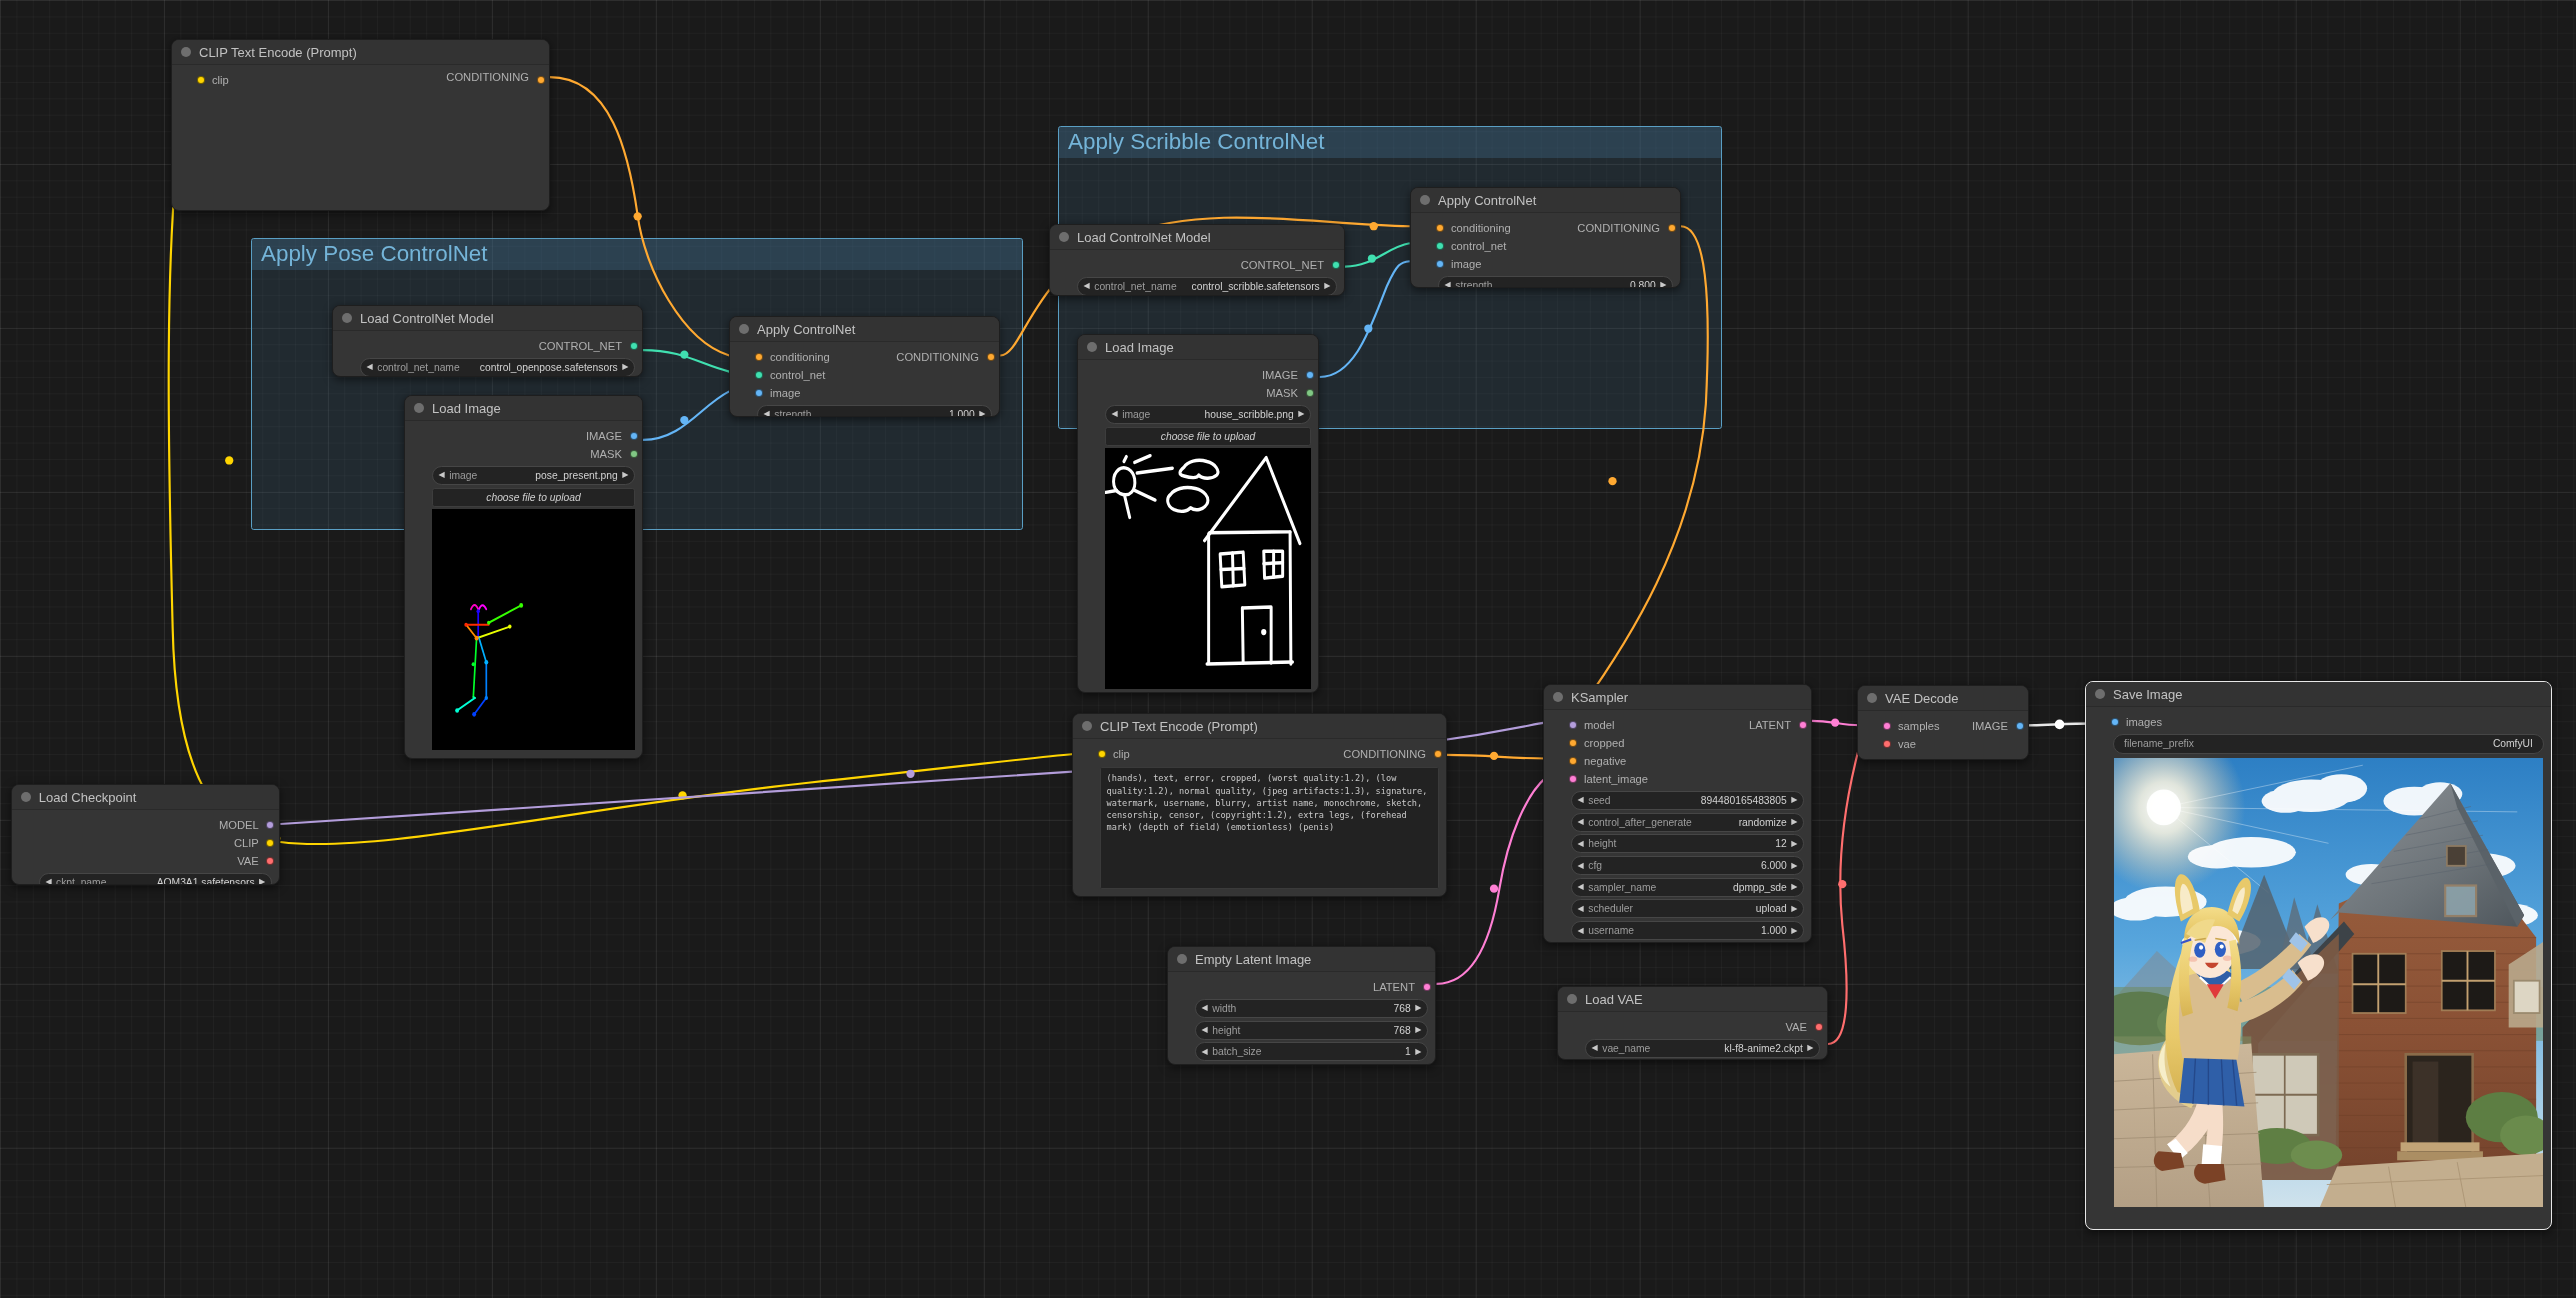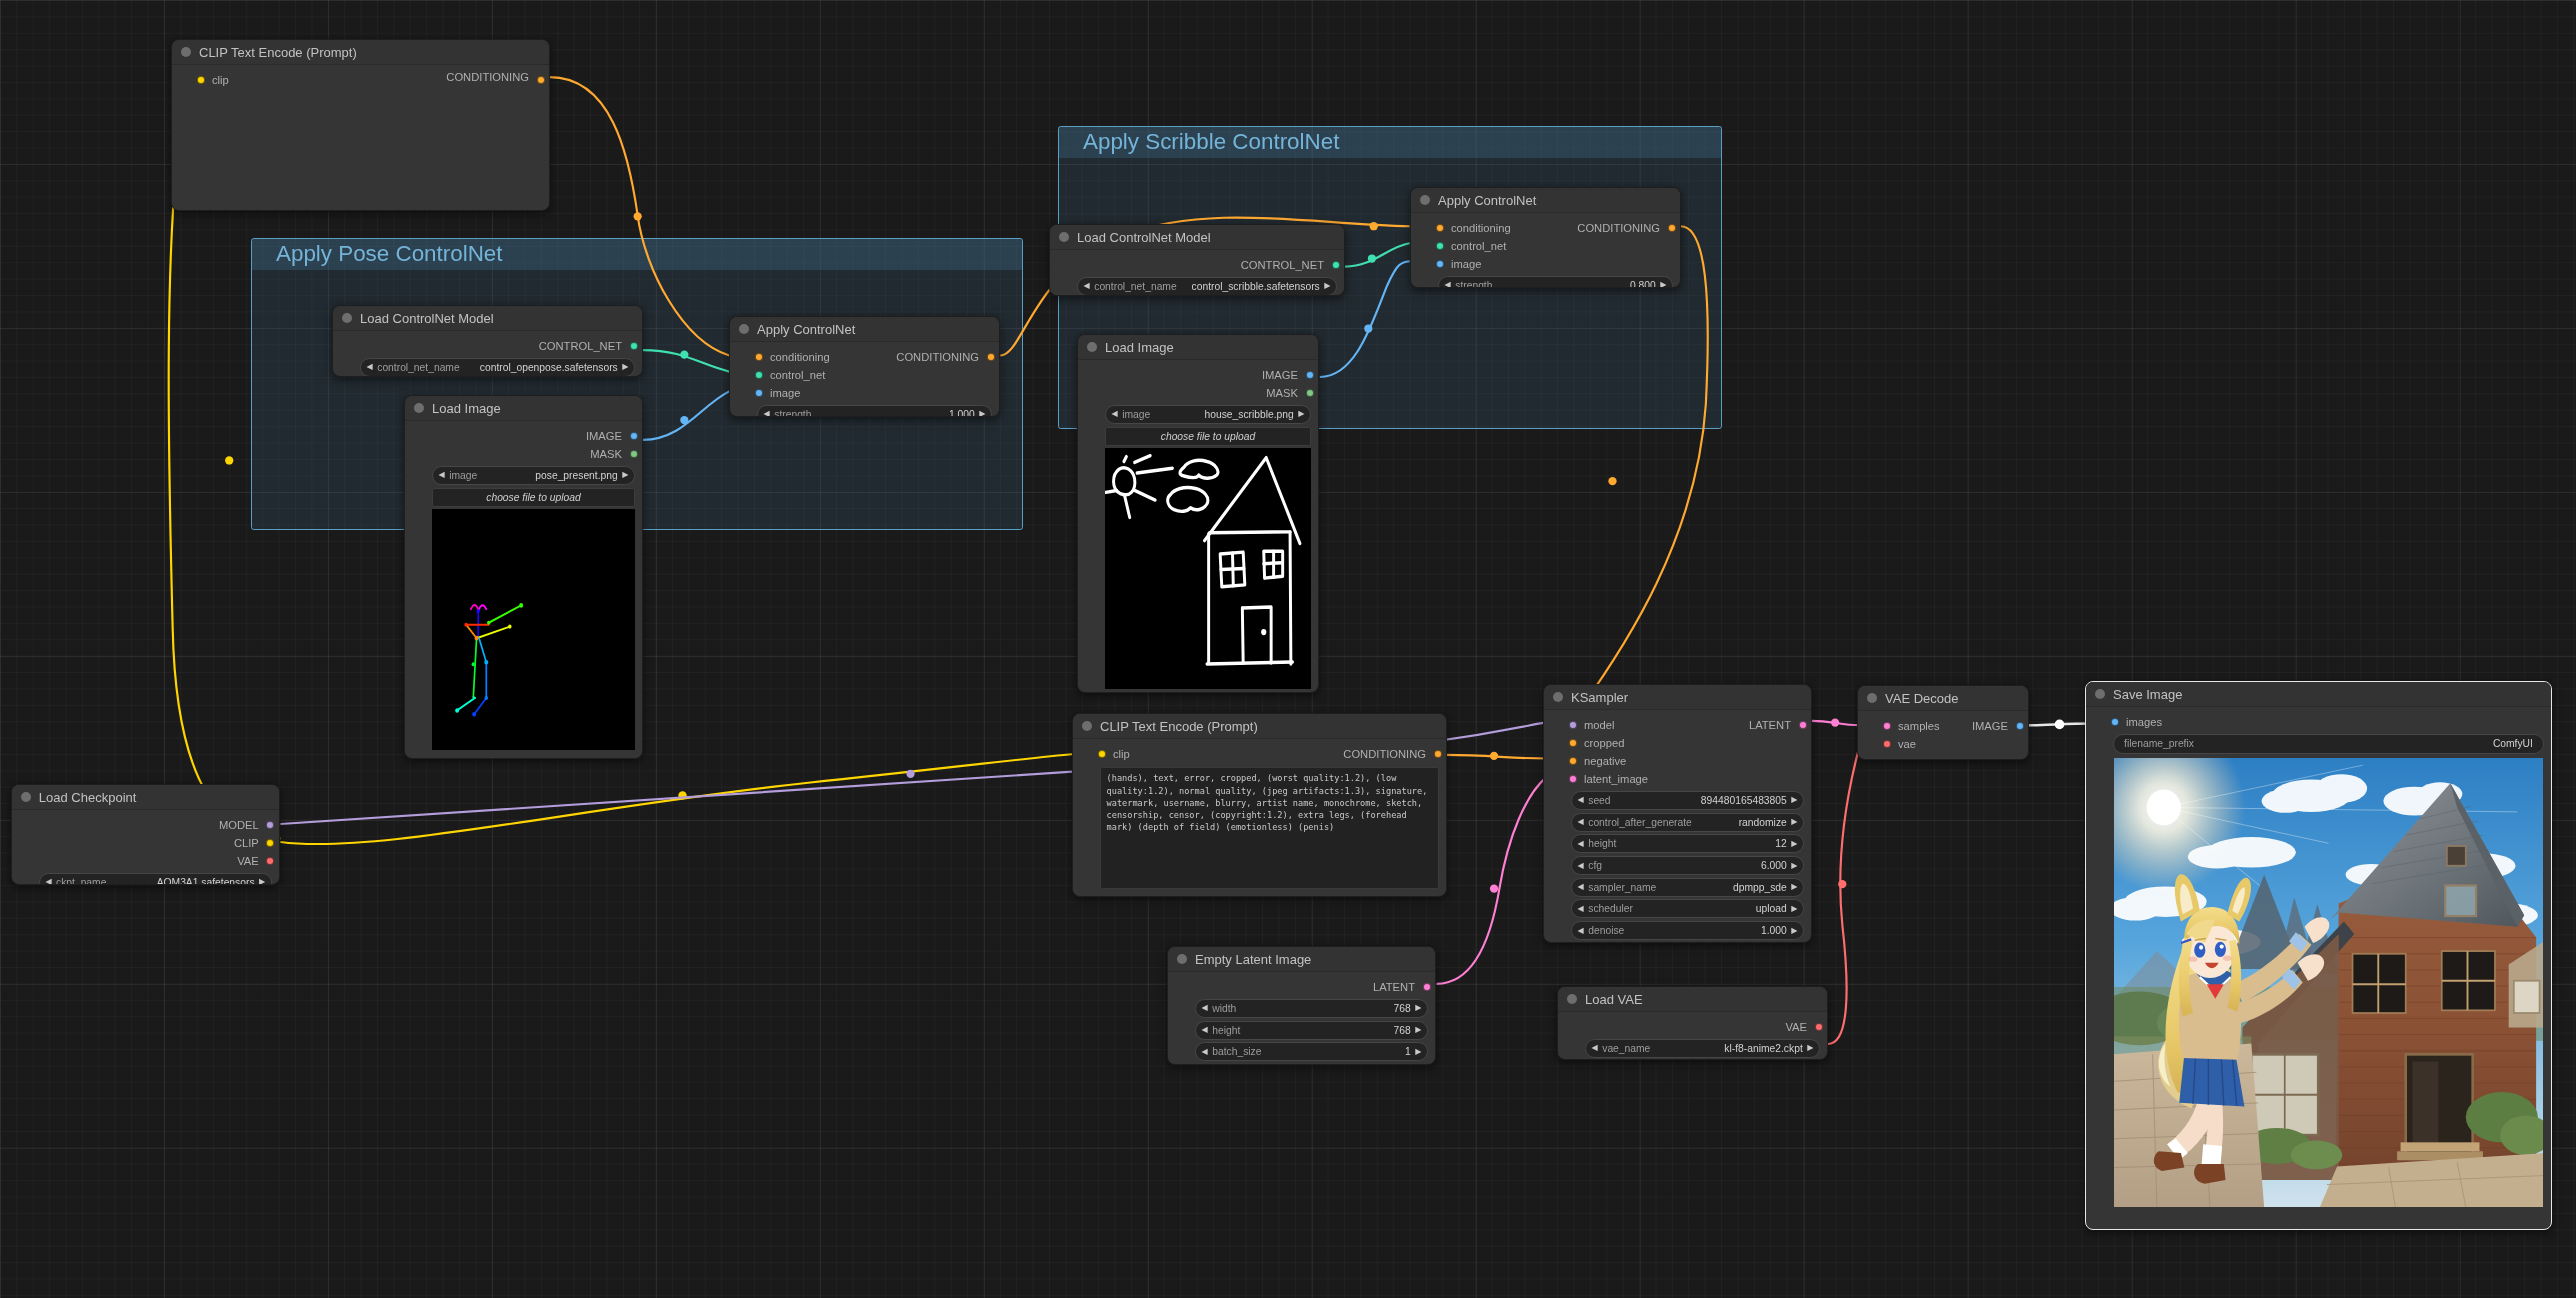--- a/index.html
+++ b/index.html
@@ -27,21 +27,21 @@
     position: absolute;
     border: 1.3px solid #5a9fc4;
     background: rgba(58,100,128,0.22);
     border-radius: 2.7px;
   }
   .group-title {
     position: absolute;
     top: 0; left: 0; right: 0;
     height: 30.5px;
     line-height: 30.5px;
-    padding-left: 24px;
+    padding-left: 9px;
     font-size: 22.4px;
     color: #74b4d8;
     background: rgba(70,120,155,0.30);
     white-space: nowrap;
     overflow: hidden;
   }
   
   #wires { position: absolute; left: 0; top: 0; width: 2576px; height: 1298px; pointer-events: none; }
   
   .node {
@@ -522,21 +522,21 @@
         <span class="arrow">▶</span>
       </div>
       <div class="widget">
         <span class="arrow">◀</span>
         <span class="wname">scheduler</span>
         <span class="wval">upload</span>
         <span class="arrow">▶</span>
       </div>
       <div class="widget">
         <span class="arrow">◀</span>
-        <span class="wname">denoise</span>
+        <span class="wname">username</span>
         <span class="wval">1.000</span>
         <span class="arrow">▶</span>
       </div>
     </div>
   </div>
 
   <div class="node" style="left:1167px; top:946px; width:269px; height:119px;">
     <div class="node-header">
       <span class="node-dot"></span>
       <span class="node-title">Empty Latent Image</span>

